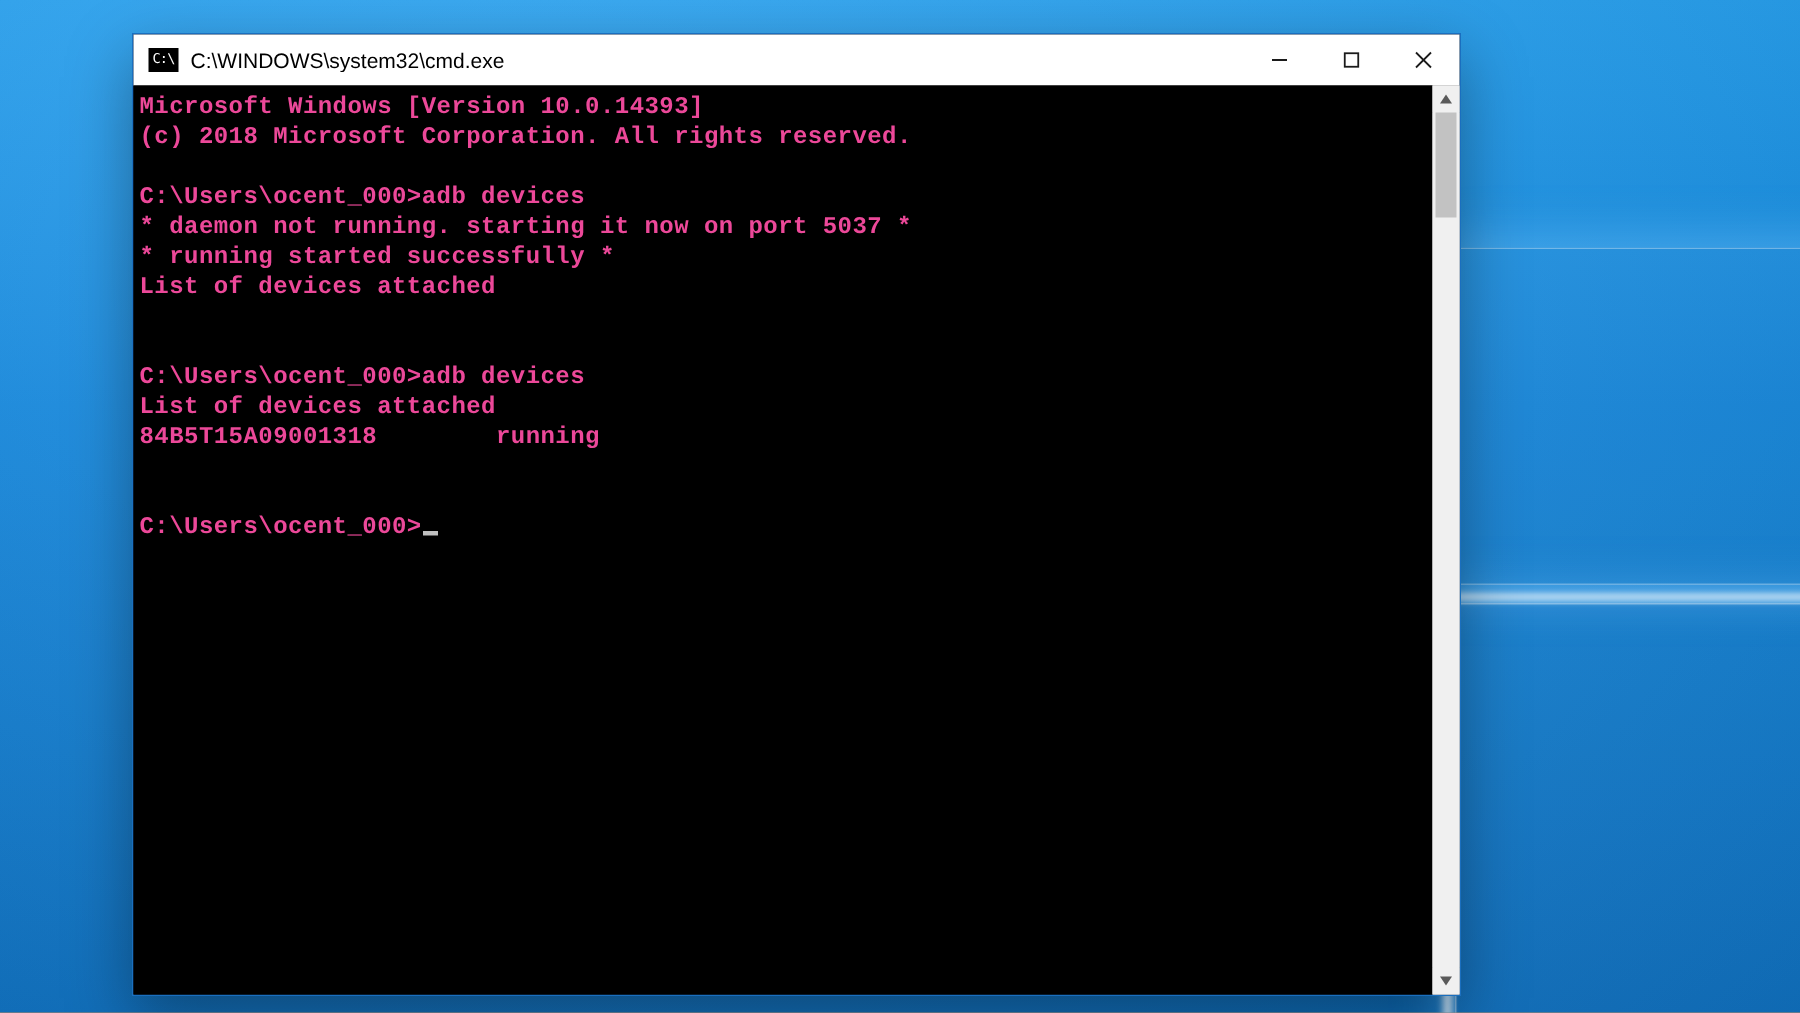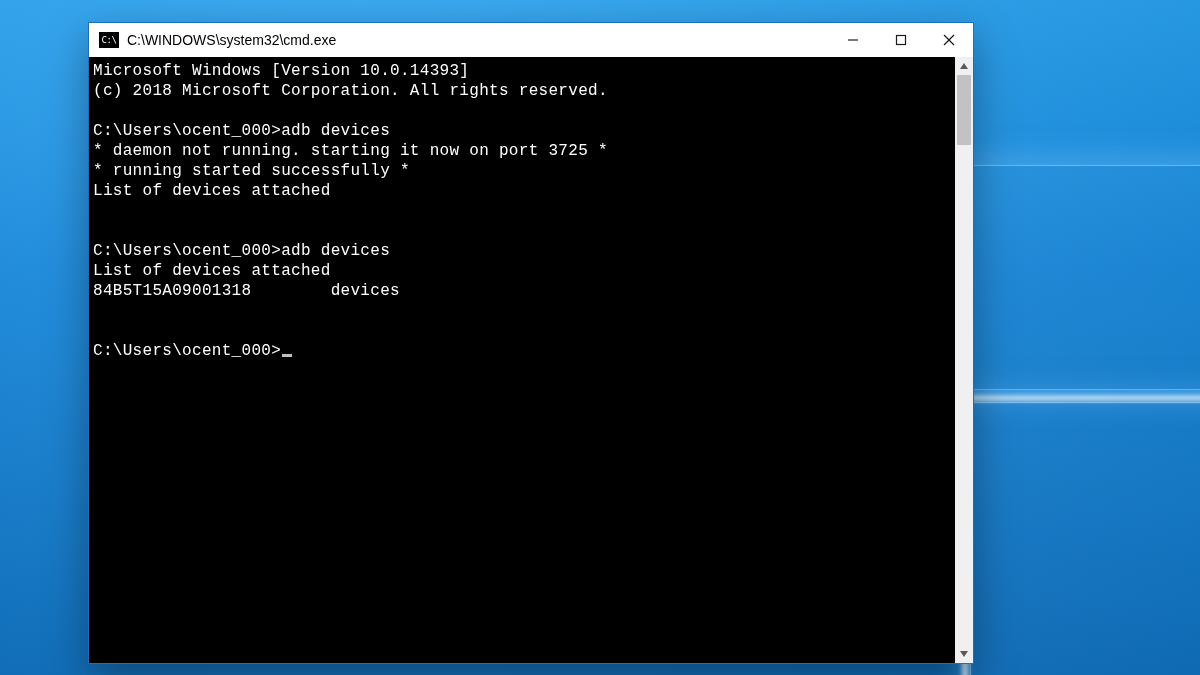--- a/index.html
+++ b/index.html
@@ -37,21 +37,21 @@
   .winbtn{width:48px;display:flex;align-items:center;justify-content:center;color:#1b1b1b;}
   .winbtn svg{width:12px;height:12px;stroke:currentColor;stroke-width:1.2;fill:none;}
 
   .client{flex:1 1 auto;display:flex;min-height:0;}
   .terminal{
     flex:1 1 auto;background:#000;color:#c0c0c0;
     font-family:"Lucida Console","Courier New",monospace;
     font-size:16px;line-height:20px;letter-spacing:.3px;
     padding:4px 2px 4px 4px;white-space:pre;overflow:hidden;
   }
-  .terminal .bold{font-weight:normal;color:#ffffff;}
+  .terminal .bold{font-weight:bold;color:#ec4899;}
   .cursor{display:inline-block;width:10px;height:3px;background:#c0c0c0;vertical-align:-2px;margin-left:1px;}
 
   
   .scrollbar{width:18px;background:#f0f0f0;display:flex;flex-direction:column;}
   .sb-btn{height:18px;display:flex;align-items:center;justify-content:center;background:#f0f0f0;}
   .sb-btn svg{width:10px;height:10px;fill:#5a5a5a;}
   .sb-track{flex:1 1 auto;background:#f0f0f0;position:relative;}
   .sb-thumb{position:absolute;left:2px;right:2px;top:0;height:70px;background:#c2c2c2;}
 </style>
 </head>
@@ -86,28 +86,28 @@
             </svg>
         </div>
       </div>
     </div>
 
     <div class="client">
       <div class="terminal" id="terminal"><span class="bold">Microsoft Windows [Version 10.0.14393]</span>
 <span class="bold">(c) 2018 Microsoft Corporation. All rights reserved.</span>
 <span class="bold"></span>
 <span class="bold">C:\Users\ocent_000&gt;adb devices</span>
-<span class="bold">* daemon not running. starting it now on port 3725 *</span>
+<span class="bold">* daemon not running. starting it now on port 5037 *</span>
 <span class="bold">* running started successfully *</span>
 <span class="bold">List of devices attached</span>
 <span class="bold"></span>
 <span class="bold"></span>
 <span class="bold">C:\Users\ocent_000&gt;adb devices</span>
 <span class="bold">List of devices attached</span>
-<span class="bold">84B5T15A09001318        devices</span>
+<span class="bold">84B5T15A09001318        running</span>
 <span class="bold"></span>
 <span class="bold"></span>
 <span class="bold">C:\Users\ocent_000&gt;</span><span class="cursor"></span>
 </div>
       <div class="scrollbar">
         <div class="sb-btn">
           <svg viewBox="0 0 10 10">
               <polygon points="5,2 9,8 1,8"></polygon>
             </svg>
         </div>

